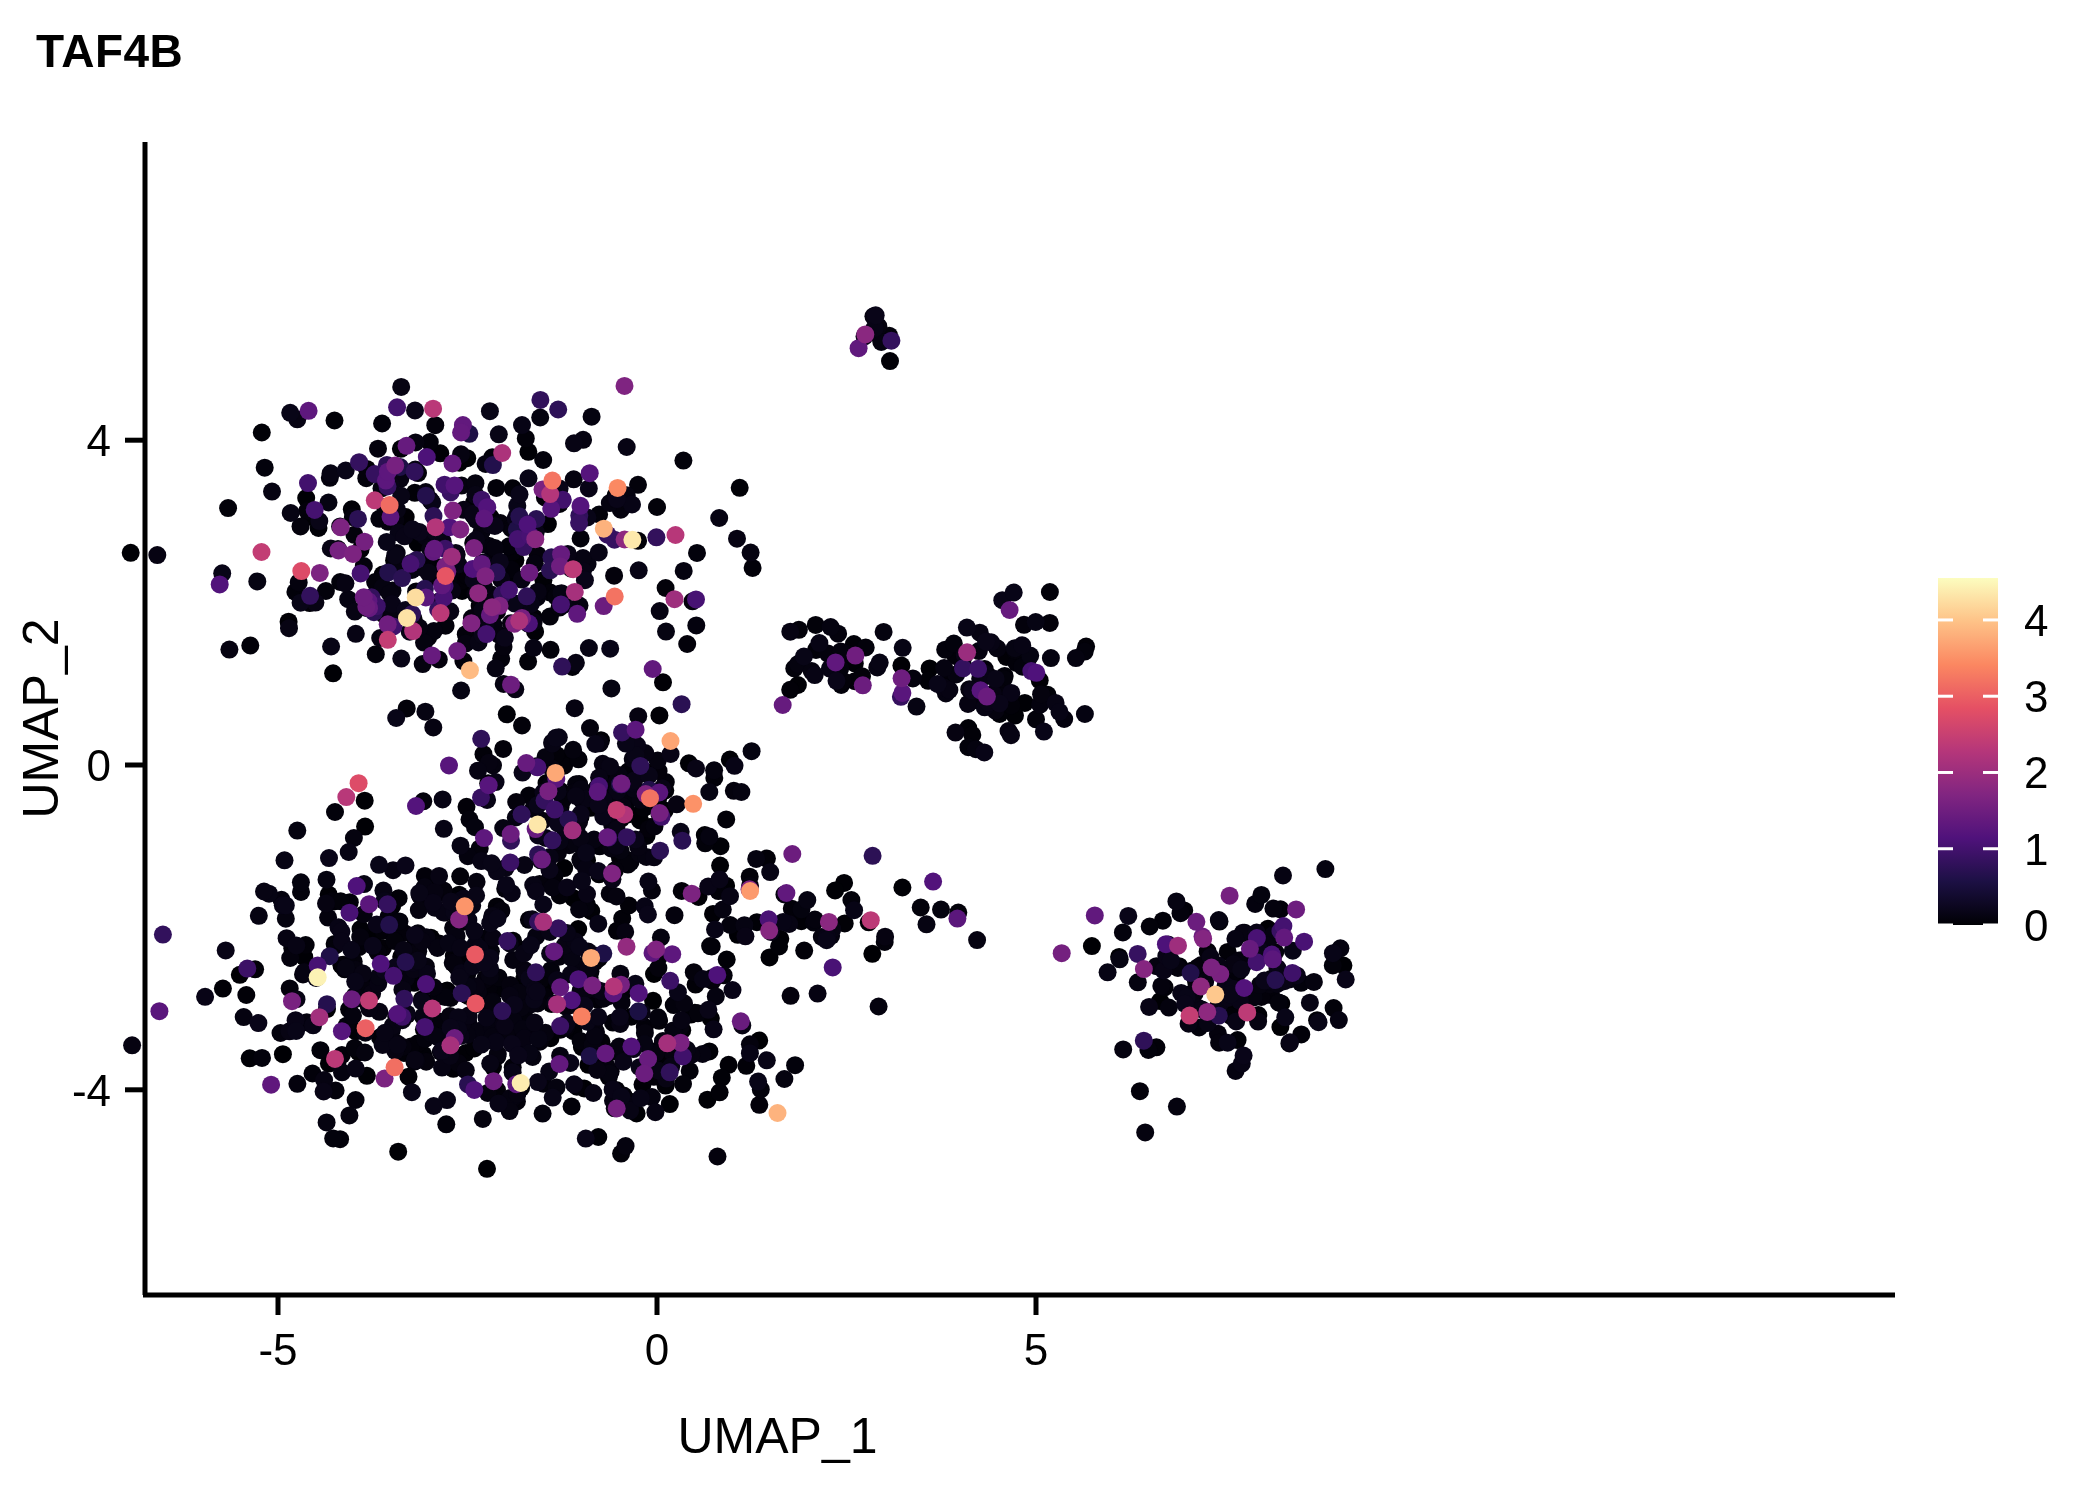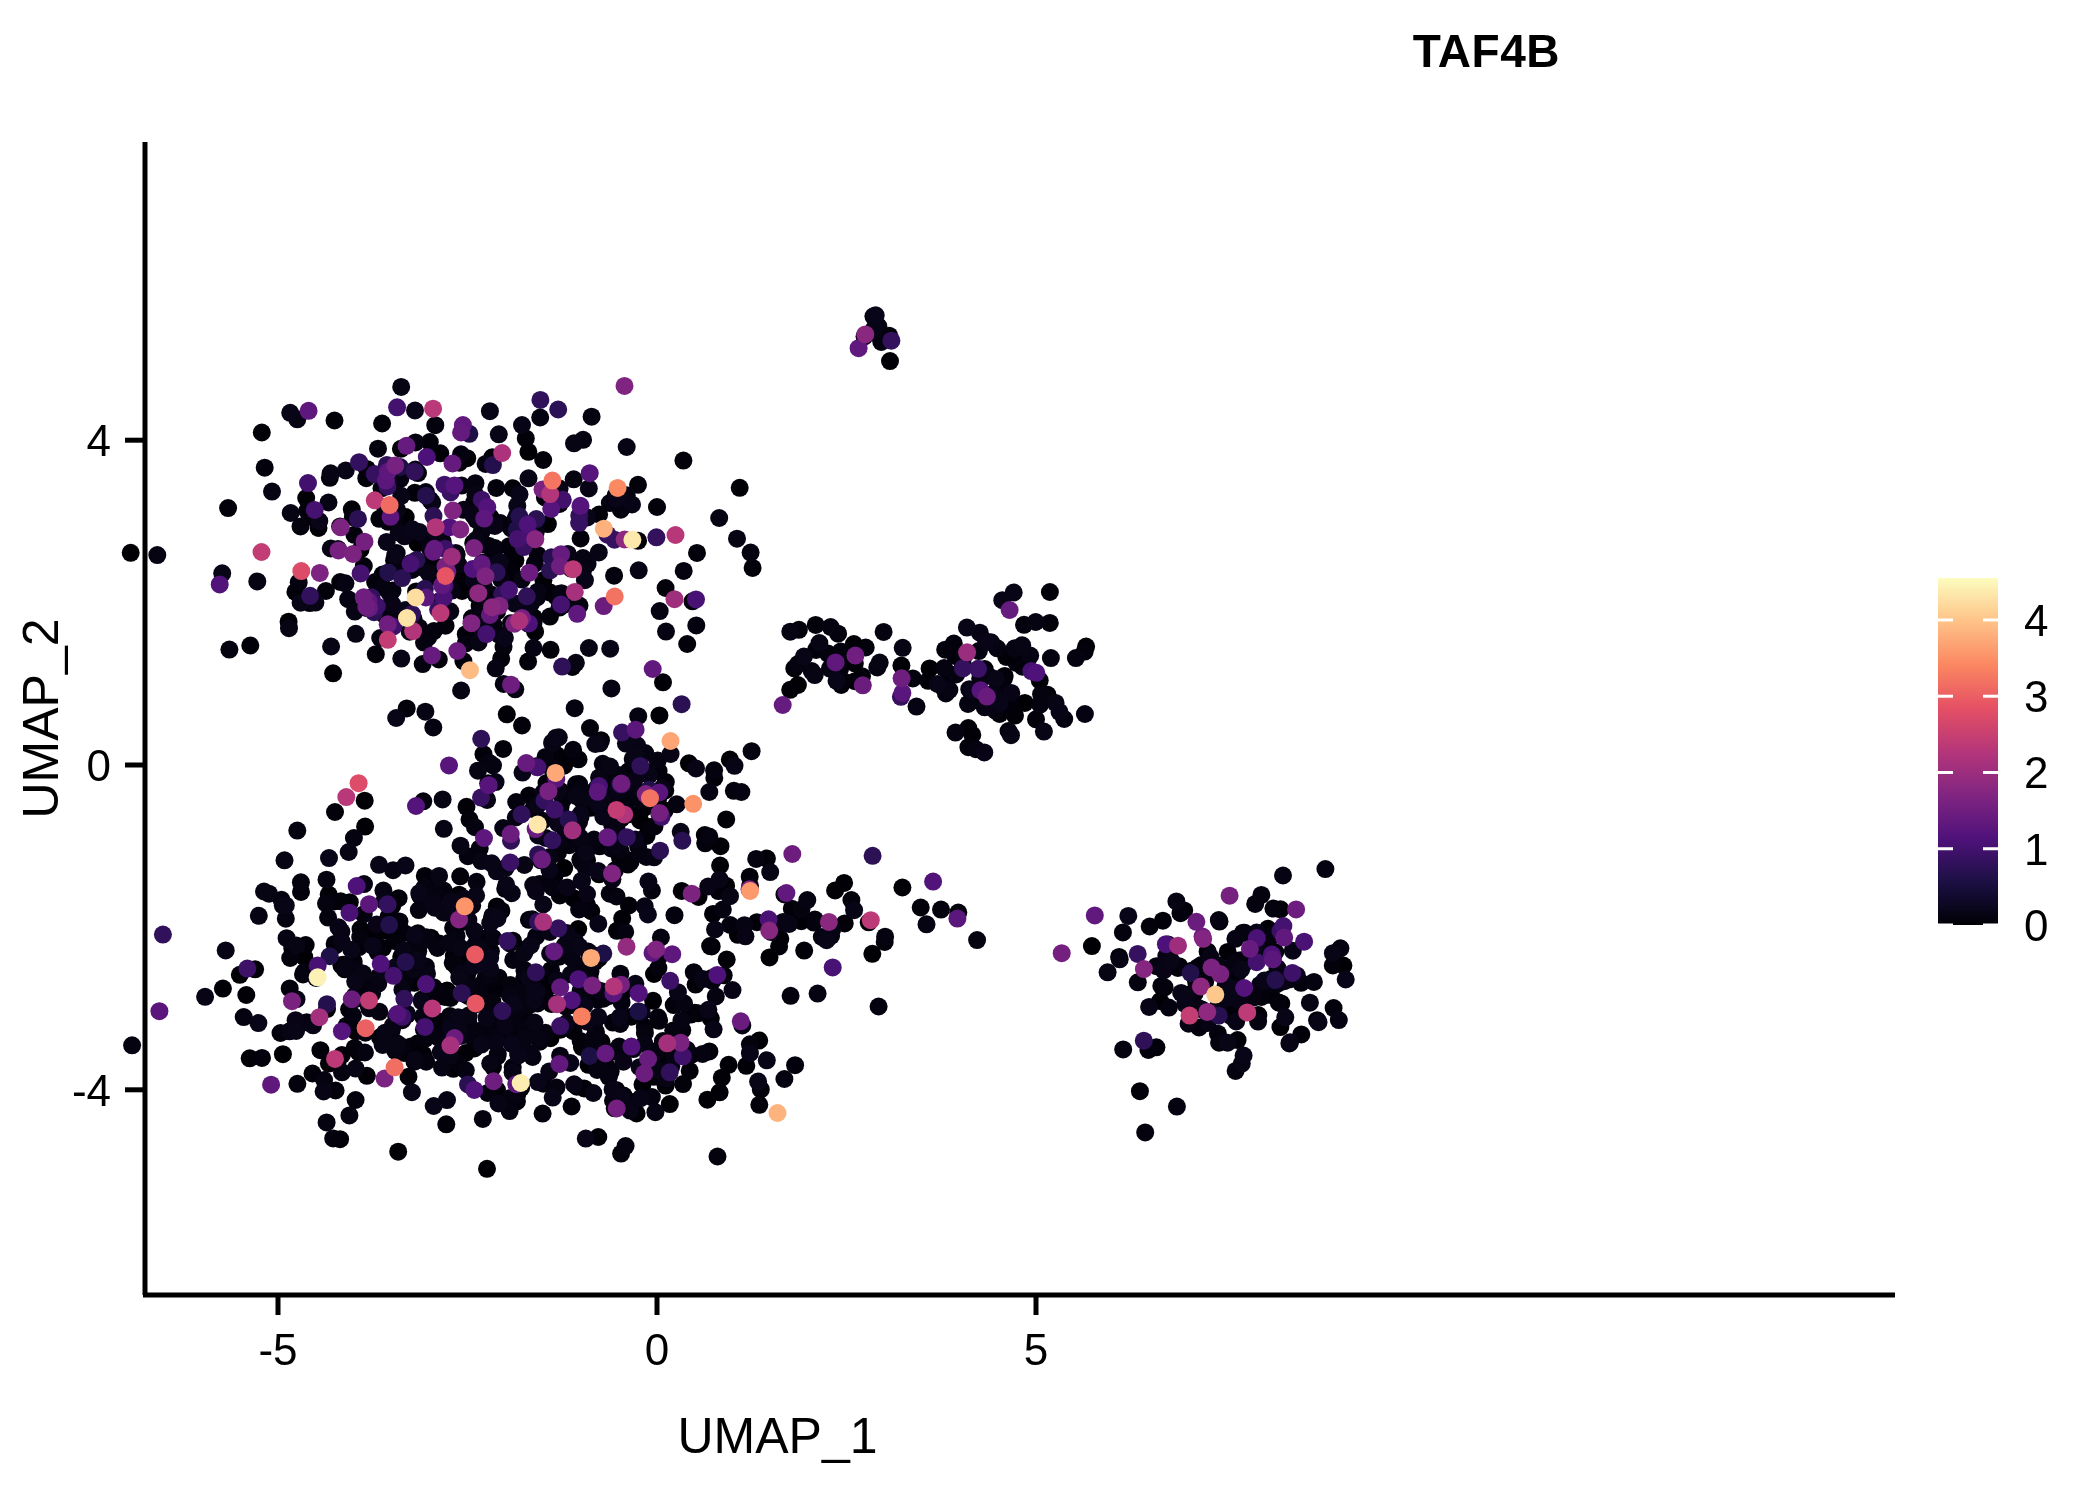--- a/index.html
+++ b/index.html
@@ -17,25 +17,26 @@
     position: relative;
     width: 2100px;
     height: 1500px;
     background: #ffffff;
   }
   #chart-title {
     position: absolute;
     left: 0;
     top: 24px;
     width: 1560px;
-    text-align: right;
+    text-align: left;
     font-size: 46px;
     font-weight: bold;
     color: #000000;
     letter-spacing: 0.5px;
+    padding-left: 36px;
   }
   #scatter-svg {
     position: absolute;
     left: 0;
     top: 0;
   }
   .axis-line {
     stroke: #000000;
     stroke-width: 5;
     stroke-linecap: butt;

